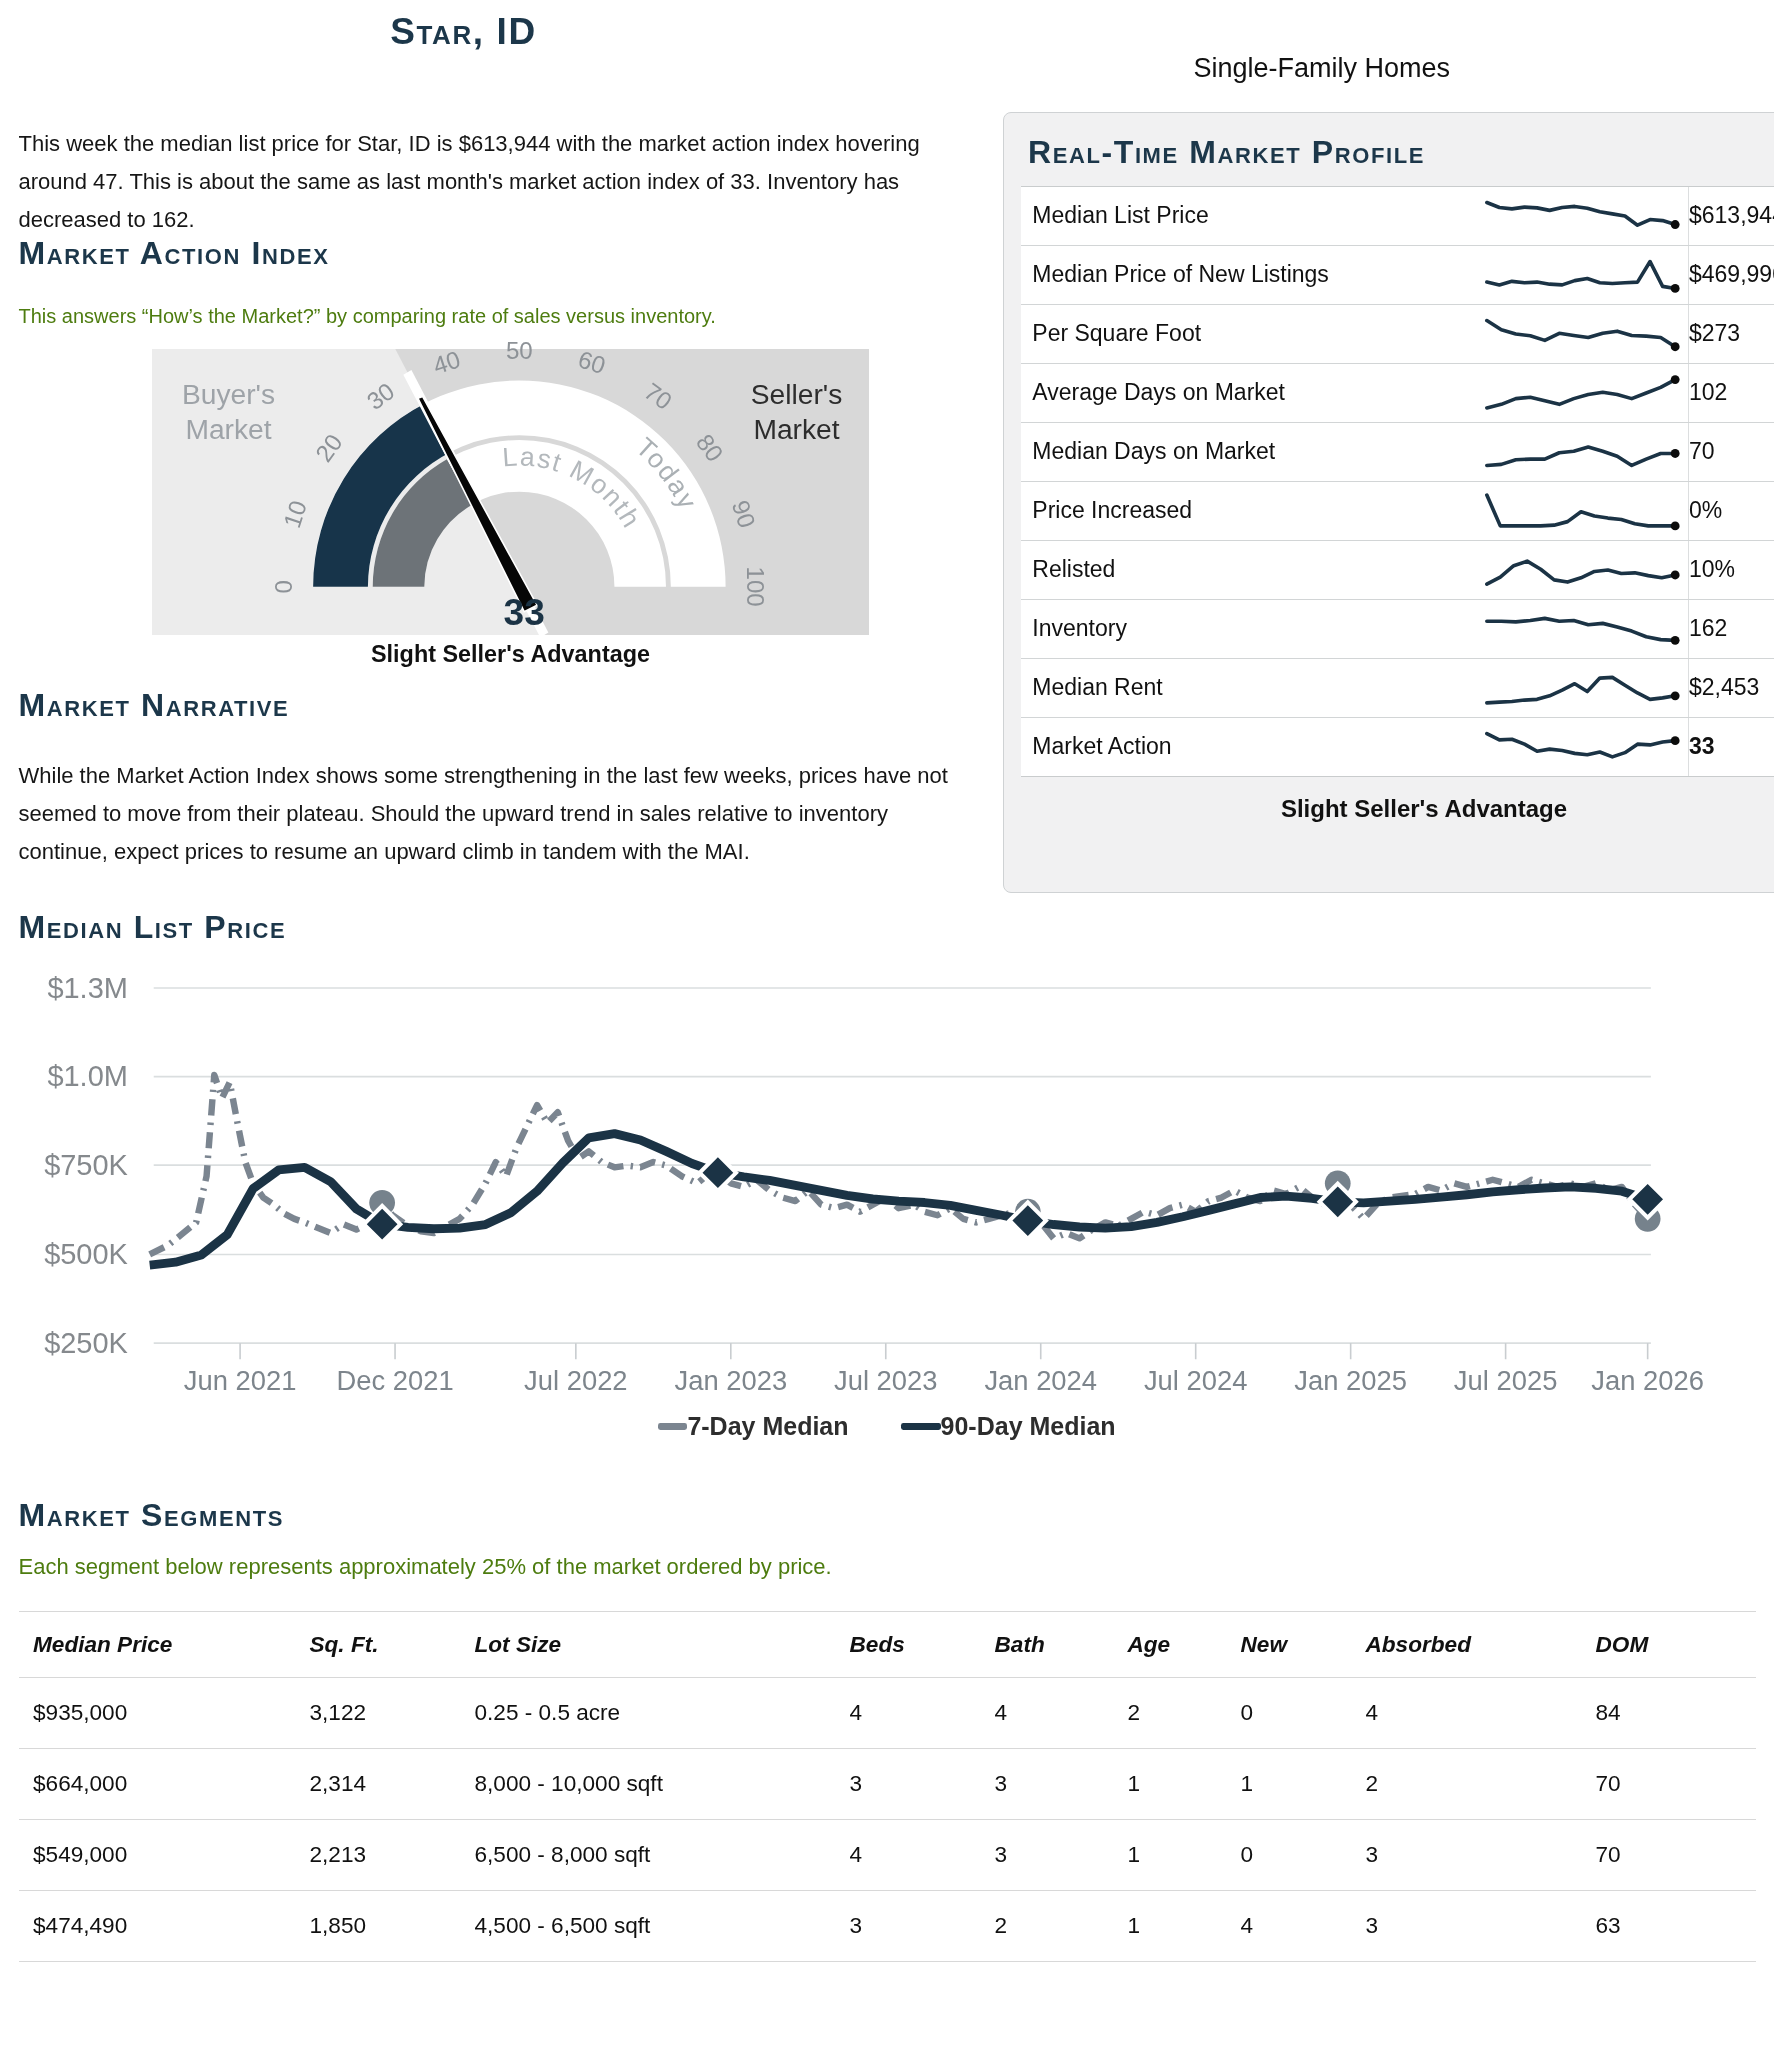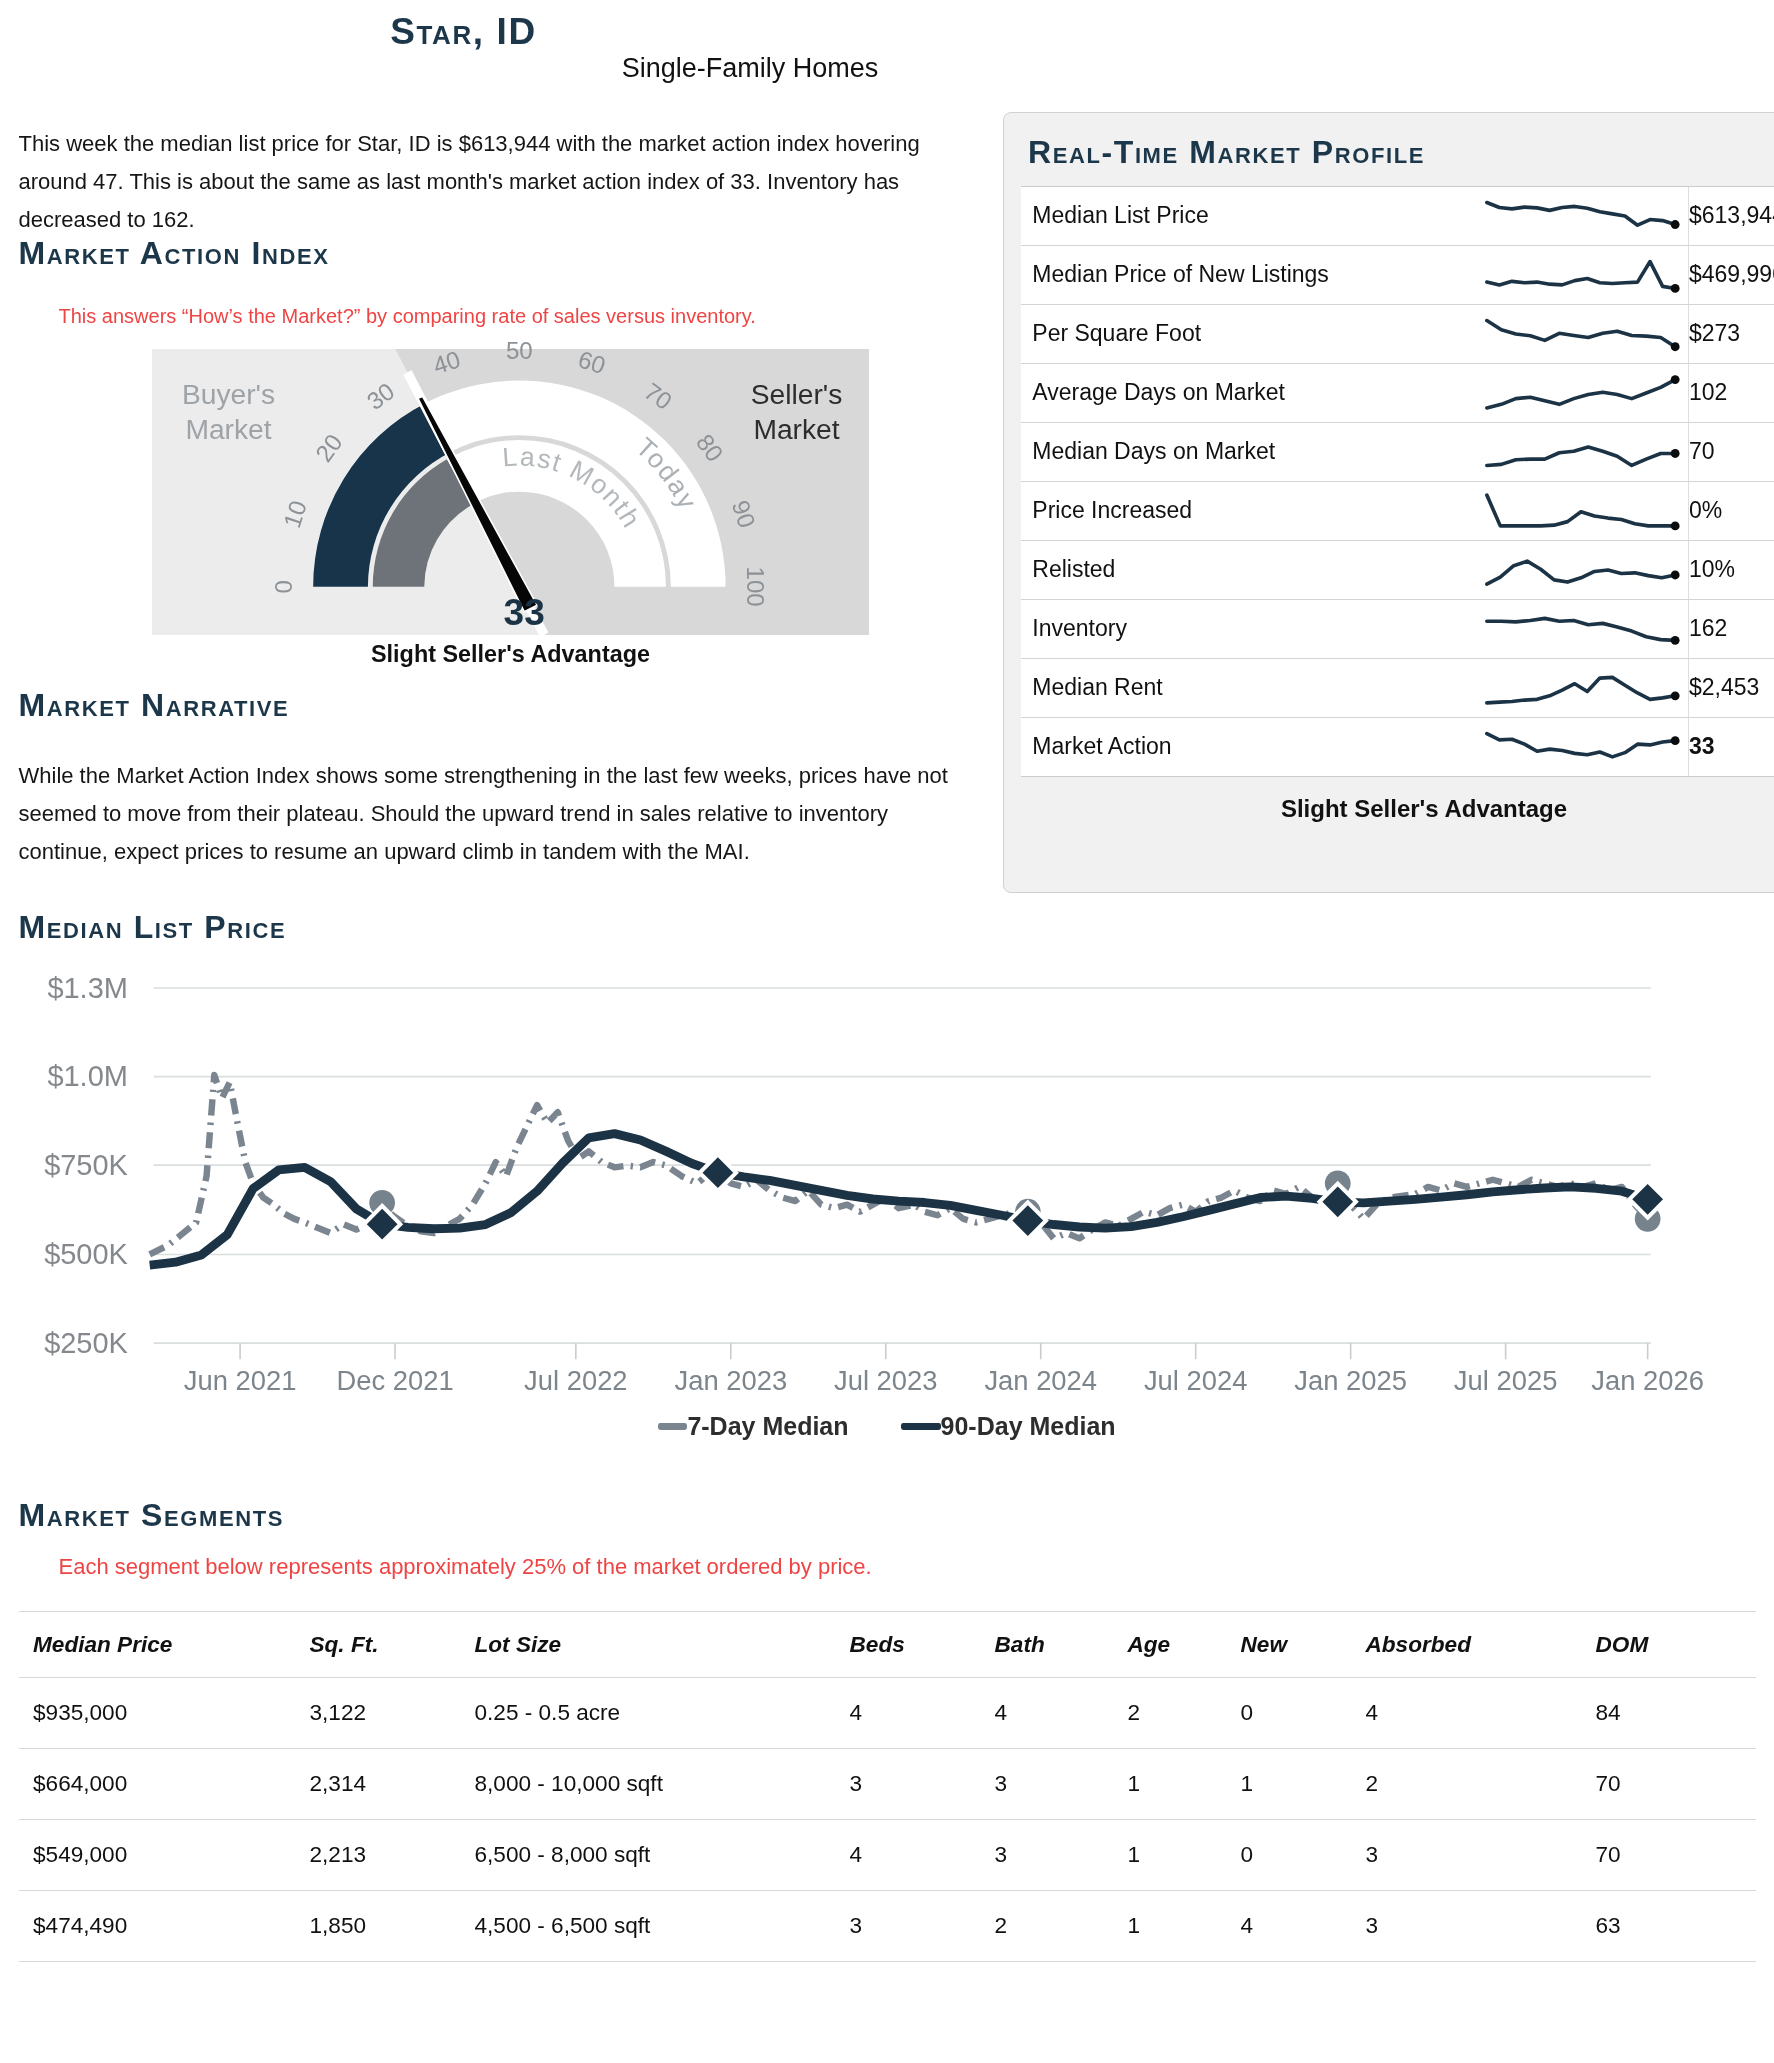--- a/index.html
+++ b/index.html
@@ -1,23 +1,23 @@
 <!DOCTYPE html>
 <html style="font-size:13px"><head>
 <meta charset="utf-8">
 <style>
   html,body{margin:0;padding:0;background:#fff;}
   .page{position:relative;width:1774px;height:2064px;background:#fff;
         font-family:"Liberation Sans", sans-serif;color:#161616;overflow:hidden;}
   .sc{font-variant:small-caps;color:#1c374a;font-weight:700;letter-spacing:1.6px;}
   .h1{position:absolute;top:11.3px;left:0;width:927px;text-align:center;font-size:37px;}
-  .subtitle{position:absolute;top:53px;left:0;width:1450px;text-align:center;font-size:27px;color:#111;padding-left:25px;}
+  .subtitle{position:absolute;top:53px;left:0;width:1450px;text-align:right;font-size:27px;color:#111;}
   .intro{position:absolute;top:103px;left:18.5px;width:927px;font-size:22px;line-height:1.72;}
   .h2{position:absolute;left:18.5px;font-size:32px;}
-  .smallnote{position:absolute;left:18.5px;font-size:20px;color:#ef4444;margin-left:40px;}
+  .smallnote{position:absolute;left:18.5px;font-size:20px;color:#4d7c0f;}
   .para{position:absolute;left:18.5px;width:959px;font-size:22px;line-height:1.72;}
 
   
   .gauge-wrap{position:absolute;left:152px;top:349px;width:717px;height:286px;}
   .gauge-wrap svg{overflow:visible;display:block;}
   .gauge-caption{position:absolute;left:152px;top:641px;width:717px;text-align:center;
                  font-size:23.4px;font-weight:700;color:#111;}
 
   
   .panel{position:absolute;left:1003px;top:112px;width:842px;height:781px;background:#f1f1f2;

